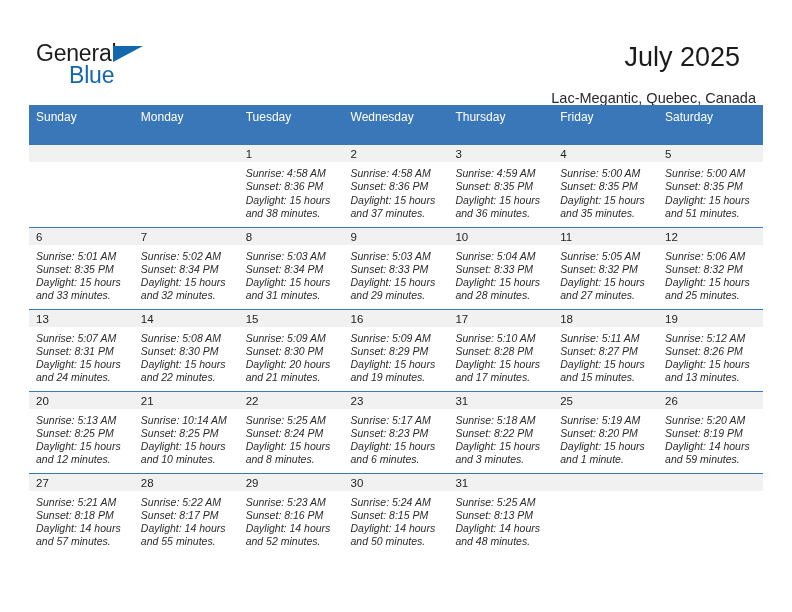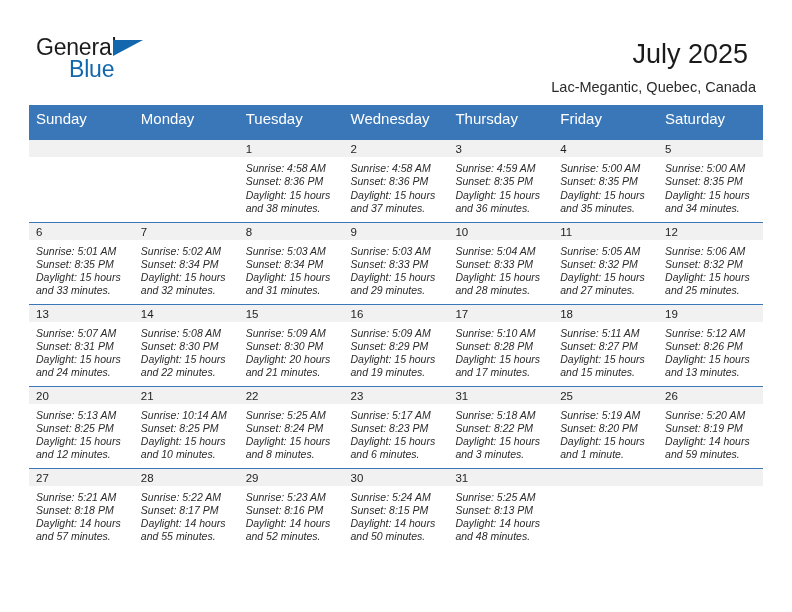--- a/index.html
+++ b/index.html
@@ -24,21 +24,21 @@
   
   .header {
     position: absolute;
     left: 0; right: 0;
     top: 30px;
     height: 72px;
     padding: 0 36px;
     box-sizing: border-box;
     display: flex;
     justify-content: space-between;
-    align-items: flex-start;
+    align-items: center;
     gap: 44px;
   }
   .brand {
     position: relative;
     width: 180px;
     height: 60px;
     user-select: none;
   }
   .brand-general {
     position: absolute;
@@ -69,45 +69,45 @@
   }
   .title-block {
     text-align: right;
     padding-top: 0px;
   }
   .cal-title {
     font-size: 27px;
     font-weight: normal;
     color: #1b1b1b;
     line-height: 32px;
-    margin: 8px;
+    margin: 16px;
   }
   .cal-location {
     font-size: 14.5px;
     color: #2a2a2a;
     margin-top: 2px;
     line-height: 18px;
   }
 
   
   .calendar {
     position: absolute;
     left: 29px;
     top: 105px;
     width: 734px;
     border-collapse: collapse;
     table-layout: fixed;
   }
   .calendar th {
     background: #3a77b8;
     color: #ffffff;
-    font-size: 15px;
+    font-size: 12px;
     font-weight: normal;
     text-align: left;
-    padding: 5px 0 13px 7px;
+    padding: 5px 0 21px 7px;
     height: 12px;
     border: none;
   }
   .calendar td {
     vertical-align: top;
     padding: 0;
     border: none;
     border-top: 1px solid #3a77b8;
     height: 82px;
     box-sizing: border-box;
@@ -228,21 +228,21 @@
                 <div class="daylight-line">Daylight: 15 hours and 35 minutes.</div>
               </div>
             </div>
           </td>
           <td>
             <div class="cell-inner">
               <div class="daynum-band">5</div>
               <div class="cell-body">
                 <div>Sunrise: 5:00 AM</div>
                 <div>Sunset: 8:35 PM</div>
-                <div class="daylight-line">Daylight: 15 hours and 34 minutes.</div>
+                <div class="daylight-line">Daylight: 15 hours and 51 minutes.</div>
               </div>
             </div>
           </td>
         </tr>
         <tr class="week">
           <td>
             <div class="cell-inner">
               <div class="daynum-band">6</div>
               <div class="cell-body">
                 <div>Sunrise: 5:01 AM</div>

